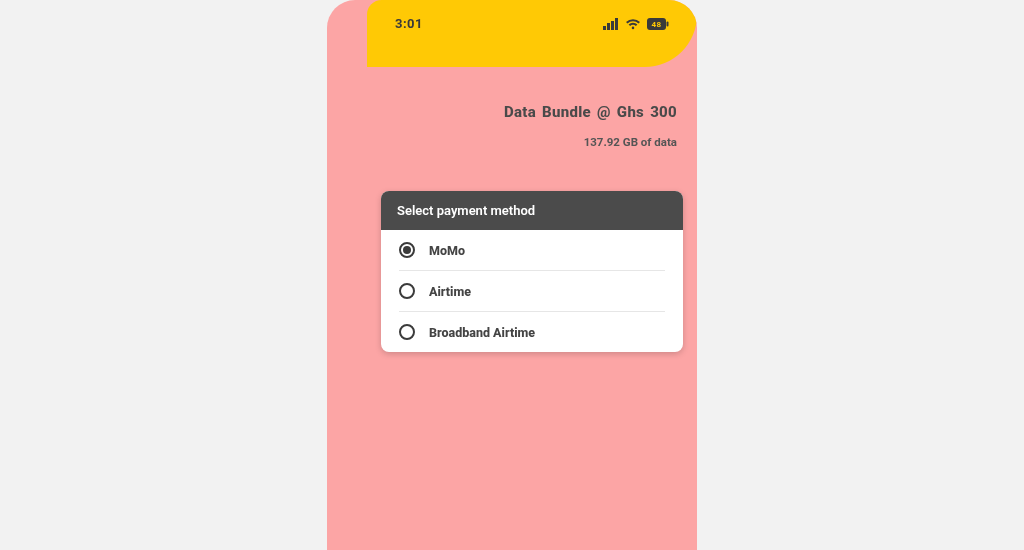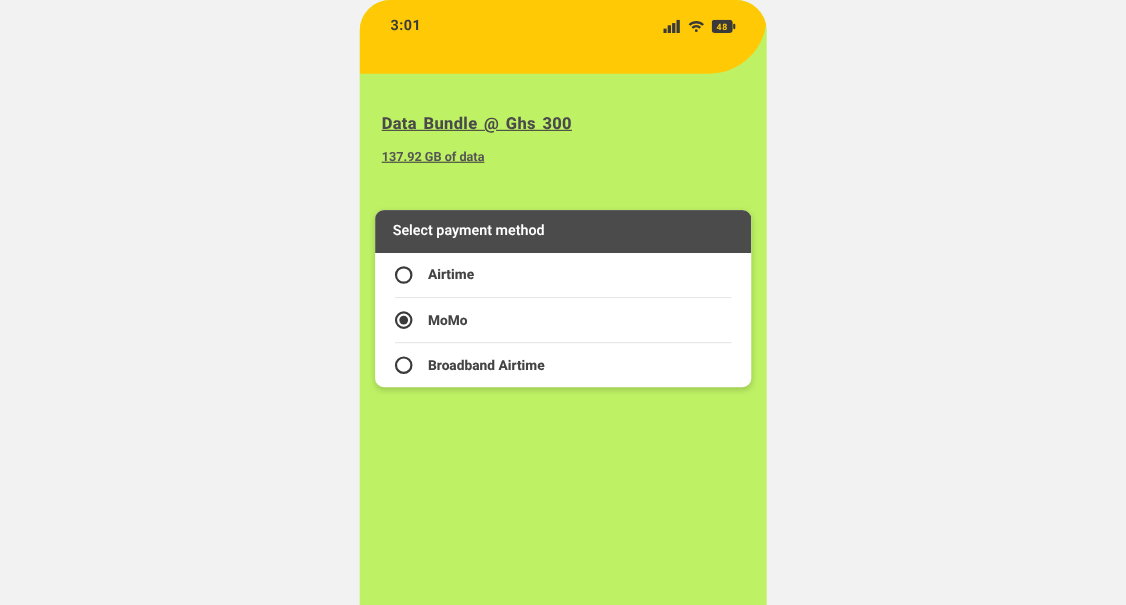--- a/index.html
+++ b/index.html
@@ -14,24 +14,25 @@
     width: 1024px;
     height: 550px;
     display: flex;
     align-items: flex-start;
     justify-content: center;
   }
   .phone {
     margin-top: 0px;
     width: 370px;
     height: 550px;
-    background: #bef264;
+    background: #fca5a5;
     border-radius: 28px 28px 0 0;
     overflow: hidden;
     position: relative;
+    padding-left: 40px;
   }
 
   
   .header {
     background: #ffc905;
     padding: 14px 22px 22px 22px;
     border-radius: 28px 28px 100px 0;
   }
   .status-bar {
     display: flex;
@@ -67,24 +68,23 @@
   }
   .page-title {
     font-size: 19px;
     font-weight: 800;
     color: #3b3b3b;
     letter-spacing: 0.3px;
   }
 
   
   .summary {
-    text-align: left;
+    text-align: right;
     padding: 36px 20px 30px 20px;
     color: #444;
-    text-decoration: underline;
   }
   .summary .line1 {
     font-size: 15px;
     font-weight: 800;
     color: #4a4a4a;
     letter-spacing: 0.3px;
     margin-bottom: 14px;
     word-spacing: 2px;
   }
   .summary .line2 {
@@ -188,26 +188,26 @@
 
     <div class="summary">
       <div class="line1">Data  Bundle @  Ghs 300</div>
       <div class="line2">137.92 GB  of data</div>
     </div>
 
     <div class="card">
       <div class="card-header">Select payment method</div>
 
       <div class="option">
+        <span class="radio checked"></span>
+        <span class="option-label">MoMo</span>
+      </div>
+      <div class="option">
         <span class="radio"></span>
         <span class="option-label">Airtime</span>
-      </div>
-      <div class="option">
-        <span class="radio checked"></span>
-        <span class="option-label">MoMo</span>
       </div>
       <div class="option">
         <span class="radio"></span>
         <span class="option-label">Broadband Airtime</span>
       </div>
     </div>
 
   </div>
 </div>
 

